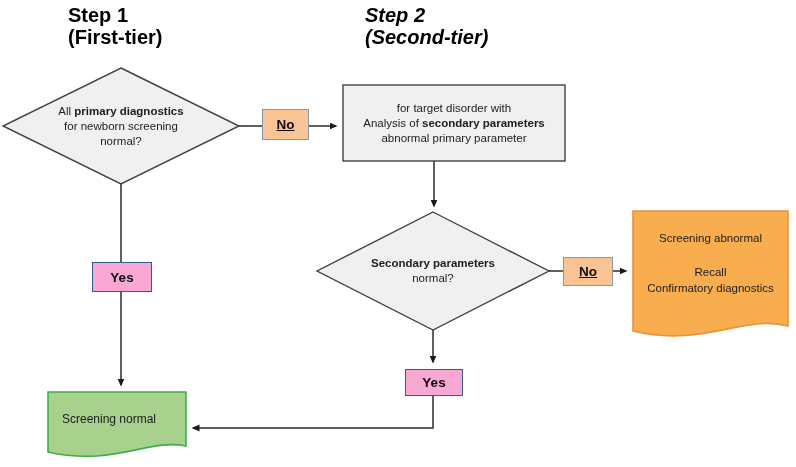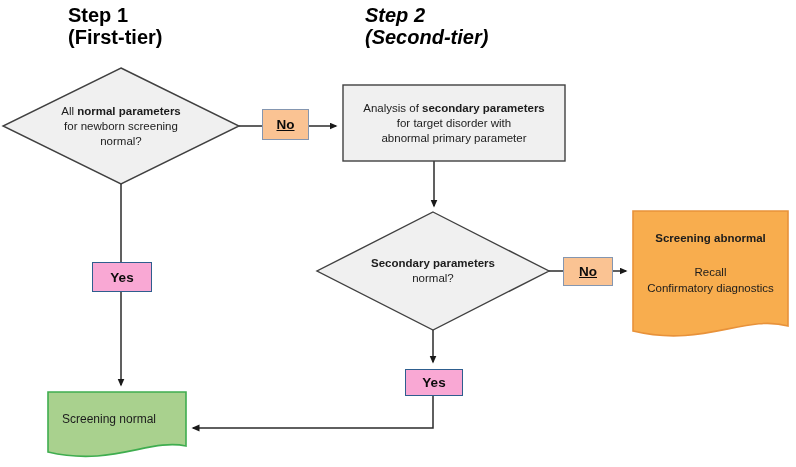--- a/index.html
+++ b/index.html
@@ -16,21 +16,21 @@
     position:absolute;display:flex;flex-direction:column;align-items:center;justify-content:center;
     text-align:center;font-size:11.5px;line-height:15px;color:#1c1c1c;
   }
   .shape-label b{font-weight:700;}
   .tag{
     position:absolute;display:flex;align-items:center;justify-content:center;
     font-weight:700;font-size:13.5px;color:#0b0b0b;box-sizing:border-box;
   }
   .no-tag{background:#FAC393;border:1.5px solid #8496B0;text-decoration:underline;}
   .yes-tag{background:#f9a8d4;border:1.5px solid #2E5E8E;}
-  .doc-title{font-weight:700;margin-bottom:18px;}
+  .doc-title{font-weight:400;margin-bottom:18px;}
   .doc-line{line-height:16px;}
 </style>
 </head>
 <body>
 
 <div class="canvas">
 
   <svg class="layer" width="796" height="467" viewBox="0 0 796 467">
     <defs>
       <marker id="arrow" markerWidth="9" markerHeight="8" refX="6.5" refY="3.5" orient="auto" markerUnits="userSpaceOnUse">
@@ -61,28 +61,28 @@
   <div class="hdr" style="left:68px;top:4px;width:150px;">
     <div>Step 1</div>
     <div>(First-tier)</div>
   </div>
   <div class="hdr" style="left:365px;top:4px;width:150px;font-style:italic;">
     <div>Step 2</div>
     <div>(Second-tier)</div>
   </div>
 
   <div class="shape-label" style="left:21px;top:82px;width:200px;height:88px;">
-    <div><span>All </span><b>normal parameters</b></div>
+    <div><span>All </span><b>primary diagnostics</b></div>
     <div>for newborn screening</div>
     <div>normal?</div>
   </div>
 
   <div class="shape-label" style="left:343px;top:85px;width:222px;height:76px;">
+    <div>for target disorder with</div>
     <div><span>Analysis of </span><b>secondary parameters</b></div>
-    <div>for target disorder with</div>
     <div>abnormal primary parameter</div>
   </div>
 
   <div class="shape-label" style="left:333px;top:240px;width:200px;height:62px;">
     <div><b>Secondary parameters</b></div>
     <div>normal?</div>
   </div>
 
   <div class="shape-label" style="left:633px;top:214px;width:155px;height:98px;">
     <div class="doc-title">Screening abnormal</div>

